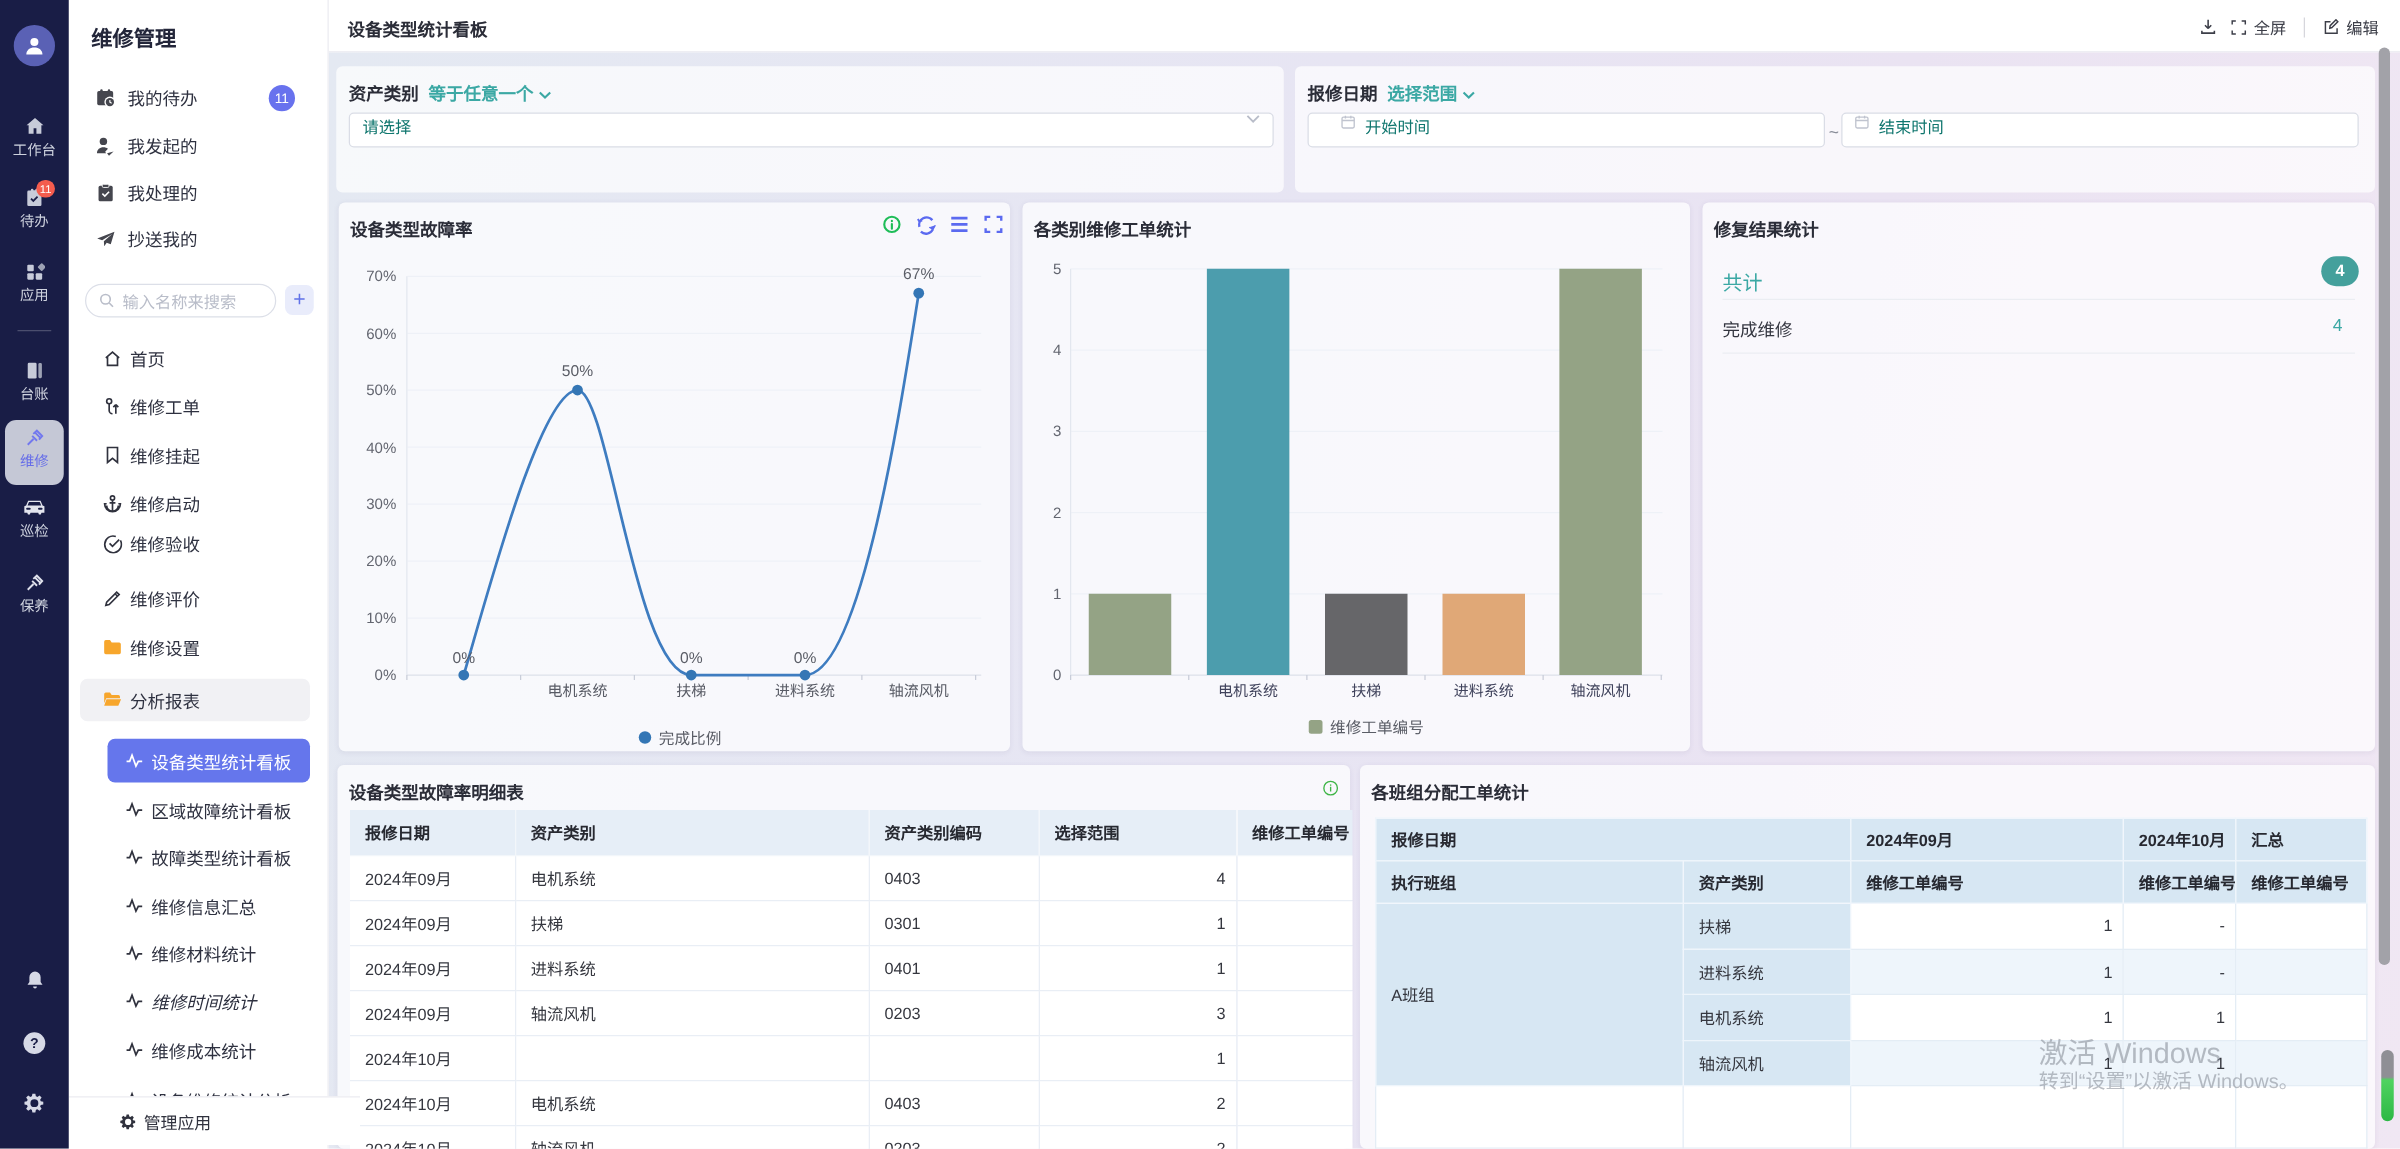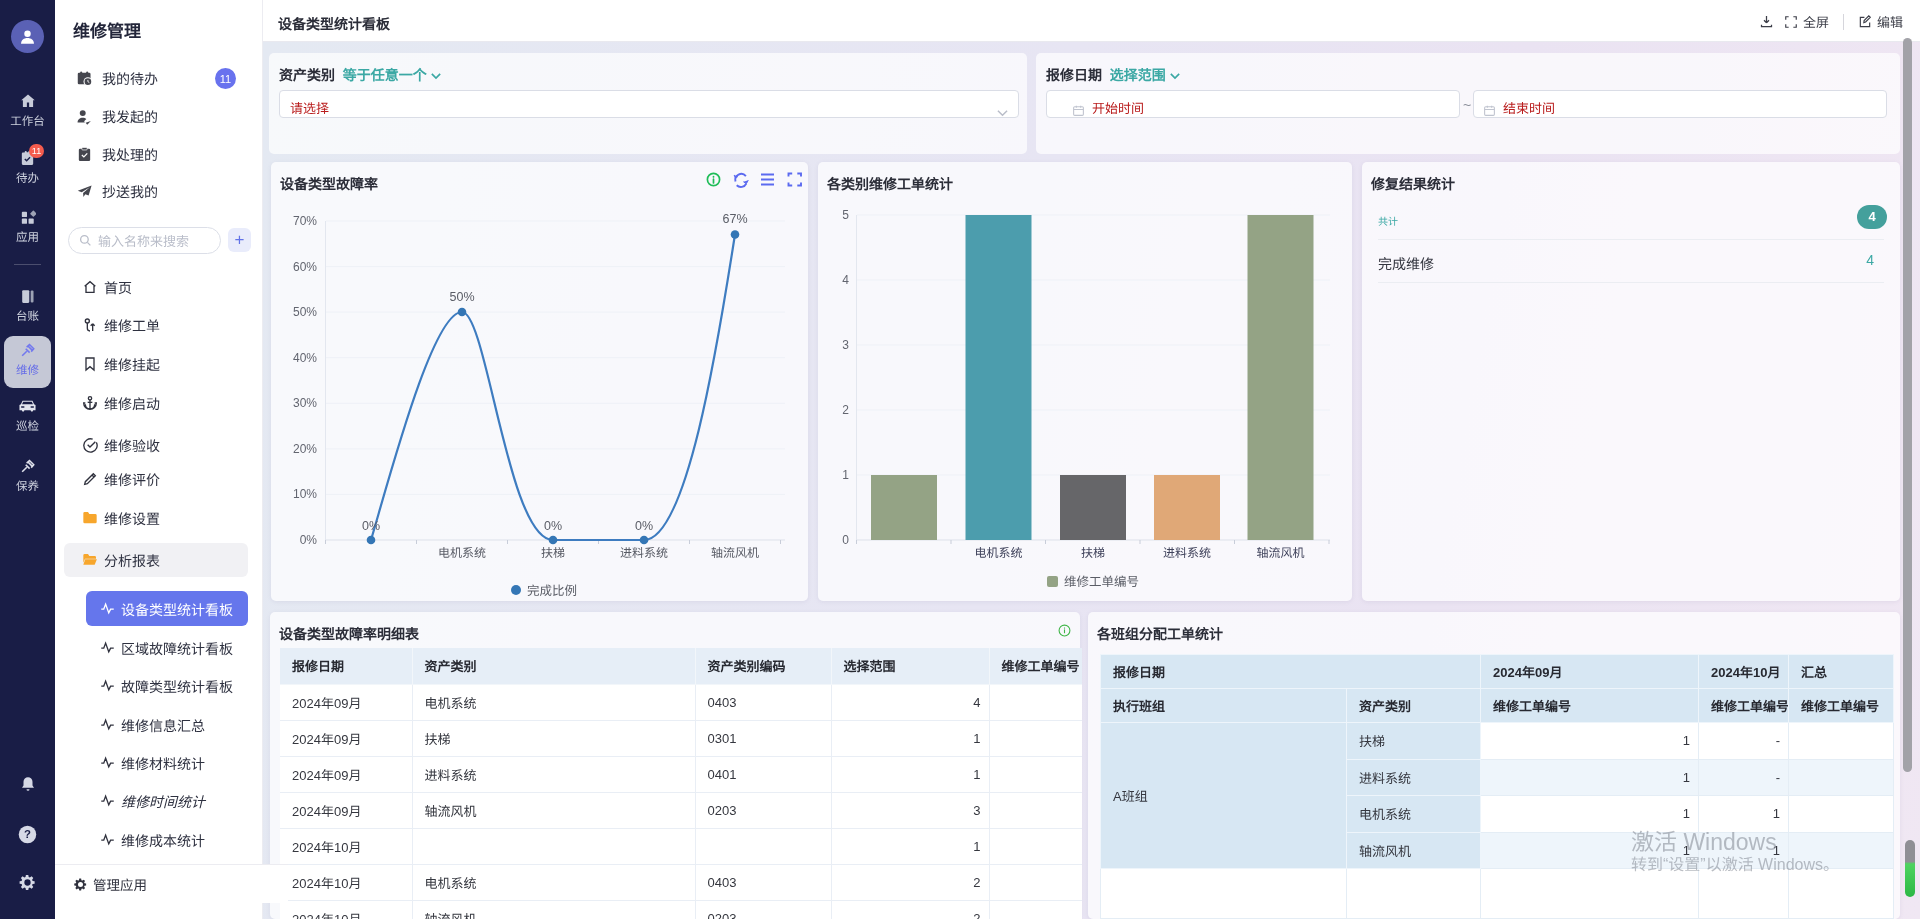--- a/index.html
+++ b/index.html
@@ -23,34 +23,34 @@
 .mbadge{position:absolute;right:14px;top:8px;width:21px;height:21px;border-radius:50%;background:#6872ee;color:#fff;font-size:11px;line-height:22px;text-align:center;}
 .search{position:absolute;left:13px;top:227px;width:153px;height:27px;border:1px solid #dcdfe8;border-radius:14px;display:flex;align-items:center;color:#b9bdc9;font-size:13px;}
 .search svg{margin:0 6px 0 10px;}
 .plusbtn{position:absolute;left:173px;top:228px;width:23px;height:24px;background:#e9ecfb;border-radius:6px;color:#6273e8;font-size:17px;line-height:23px;text-align:center;}
 .mrow{position:absolute;left:9px;width:184px;height:34px;border-radius:6px;display:flex;align-items:center;font-size:14px;color:#2e3140;}
 .mrow svg{margin:0 6px 0 18px;flex:none;}
 .gray{background:#f1f1f4;}
 .sub{position:absolute;left:31px;width:162px;height:35px;border-radius:6px;display:flex;align-items:center;font-size:14px;color:#2e3140;}
 .sub svg{margin:0 6px 0 14px;flex:none;}
 .sub.sel{background:#6576ec;color:#fff;}
-.sb-bottom{position:absolute;left:0;bottom:16px;width:233px;height:39px;border-top:1px solid #ececf1;display:flex;align-items:center;font-size:13.5px;color:#30323e;background:#fff;z-index:5;}
+.sb-bottom{position:absolute;left:0;bottom:3px;width:233px;height:39px;border-top:1px solid #ececf1;display:flex;align-items:center;font-size:13.5px;color:#30323e;background:#fff;z-index:5;padding-left:22px;}
 .sb-bottom svg{margin:0 5px 0 18px;}
 
 .main{position:absolute;left:263px;top:0;right:0;height:919px;}
 .topbar{position:absolute;left:0;top:0;right:0;height:42px;background:#fff;border-bottom:1px solid #e9e9ef;}
 .topbar .ttl{position:absolute;left:15px;top:13px;font-size:14px;font-weight:bold;color:#2b2d38;}
 .topbar .acts{position:absolute;right:17px;top:12px;display:flex;align-items:center;font-size:13px;color:#3c3e48;}
 .content{position:absolute;left:0;top:42px;right:0;height:877px;background:linear-gradient(100deg,#e4e9f2 0%,#e7e5f3 45%,#eae3f2 70%,#f0e7f3 100%);}
 .card{position:absolute;border-radius:5px;}
 .fcard{background:rgba(255,255,255,0.70);}
 .ccard{background:rgba(255,255,255,0.72);box-shadow:0 1px 4px rgba(110,100,150,0.10);}
 .ftit{position:absolute;left:10px;top:11px;font-size:14px;font-weight:bold;color:#2b2d38;}
 .teal{color:#3ba8a4;}
-.fsel{position:absolute;left:10px;top:37px;height:28px;background:#fff;border:1px solid #dadde6;border-radius:4px;color:#b91c1c;font-size:13px;display:flex;align-items:flex-end;}
+.fsel{position:absolute;left:10px;top:37px;height:28px;background:#fff;border:1px solid #dadde6;border-radius:4px;color:#0f766e;font-size:13px;display:flex;align-items:flex-start;}
 .cardtit{position:absolute;left:9px;top:11px;font-size:14px;font-weight:bold;color:#2b2d38;}
 
 table{border-collapse:collapse;font-size:13px;table-layout:fixed;}th,td{white-space:nowrap;overflow:hidden;}
 .t1{position:absolute;left:10px;top:36px;}
 .t1 th{background:#e6eef7;font-weight:bold;color:#272931;text-align:left;height:36px;padding:0 12px;border:1px solid #f2f6fa;border-top:none;}
 .t1 th:first-child{border-left:none}.t1 th:last-child{border-right:none}
 .t1 td{height:36px;padding:0 12px;border:1px solid #e9eef5;color:#35373f;background:#fff;}
 .t1 td:first-child{border-left:none}.t1 td:last-child{border-right:none}
 .t1 .num{text-align:right;padding-right:8px;}
 .t2{position:absolute;left:12px;top:42px;}
@@ -184,21 +184,21 @@
         <path d="M16 21V10m0 0-3 3m3-3 3 3"></path>
       </svg>维修工单</div>
   <div class="mrow" style="top:347px;"><svg width="16" height="16" viewBox="0 0 24 24" fill="none" stroke="#30323e" stroke-width="2">
         <path d="M6 3h12v18l-6-5-6 5z"></path>
       </svg>维修挂起</div>
   <div class="mrow" style="top:386px;"><svg width="16" height="16" viewBox="0 0 24 24" fill="none" stroke="#30323e" stroke-width="2">
         <circle cx="12" cy="5" r="2.5"></circle>
         <path d="M12 7.5V21M5 12H2.5a9.5 9.5 0 0 0 19 0H19M12 21a7 7 0 0 1-7-7m7 7a7 7 0 0 0 7-7"></path>
         <path d="M8.5 11h7"></path>
       </svg>维修启动</div>
-  <div class="mrow" style="top:428px;text-align:center;"><svg width="16" height="16" viewBox="0 0 24 24" fill="none" stroke="#30323e" stroke-width="2">
+  <div class="mrow" style="top:418px;text-align:center;"><svg width="16" height="16" viewBox="0 0 24 24" fill="none" stroke="#30323e" stroke-width="2">
         <path d="M21.5 8A10 10 0 1 1 16 3.3"></path>
         <path d="M8.5 11.5l3.5 3.5 8-8"></path>
       </svg>维修验收</div>
   <div class="mrow" style="top:462px;"><svg width="16" height="16" viewBox="0 0 24 24" fill="none" stroke="#30323e" stroke-width="2">
         <path d="M4 20l1-4L17 4l3 3L8 19z"></path>
         <path d="M15 6l3 3"></path>
       </svg>维修评价</div>
   <div class="mrow" style="top:501px;"><svg width="16" height="16" viewBox="0 0 24 24" fill="#f7a62c">
         <path d="M2 5a2 2 0 0 1 2-2h5l2 3h9a2 2 0 0 1 2 2v10a2 2 0 0 1-2 2H4a2 2 0 0 1-2-2z"></path>
       </svg>维修设置</div>
@@ -380,21 +380,21 @@
         <rect x="147.5" y="53" width="66" height="325" fill="#4c9dad"></rect>
         <rect x="242" y="313" width="66" height="65" fill="#666669"></rect>
         <rect x="336" y="313" width="66" height="65" fill="#e0a877"></rect>
         <rect x="429.5" y="53" width="66" height="325" fill="#94a385"></rect>
         <rect x="229" y="414" width="11" height="11" rx="2" fill="#94a385"></rect>
           <text x="246" y="424" font-size="12.5" fill="#5a5d66">维修工单编号</text>
       </svg>
     </div>
     <div class="card ccard" id="chart3" style="left:1099px;top:120px;width:538px;height:439px;">
       <div class="cardtit">修复结果统计</div>
-      <div style="position:absolute;left:16px;top:51px;font-size:10px;color:#3ba8a4;">共计</div>
+      <div style="position:absolute;left:16px;top:51px;font-size:16px;color:#3ba8a4;">共计</div>
       <div style="position:absolute;right:13px;top:43px;width:30px;height:24px;border-radius:12px;background:#44a09c;color:#fff;font-size:13px;font-weight:bold;text-align:center;line-height:24px;">4</div>
       <div style="position:absolute;left:16px;top:77px;right:16px;border-top:1px solid #ebedf2;"></div>
       <div style="position:absolute;left:16px;top:91px;font-size:14px;color:#33353f;">完成维修</div>
       <div style="position:absolute;right:26px;top:90px;font-size:14px;color:#3ba8a4;">4</div>
       <div style="position:absolute;left:16px;top:120px;right:16px;border-top:1px solid #ebedf2;"></div>
     </div>
 
     <div class="card ccard" style="left:7px;top:570px;width:810px;height:307px;">
       <div class="cardtit">设备类型故障率明细表</div>
       <svg style="position:absolute;right:9px;top:12px;" width="13" height="13" viewBox="0 0 24 24">

